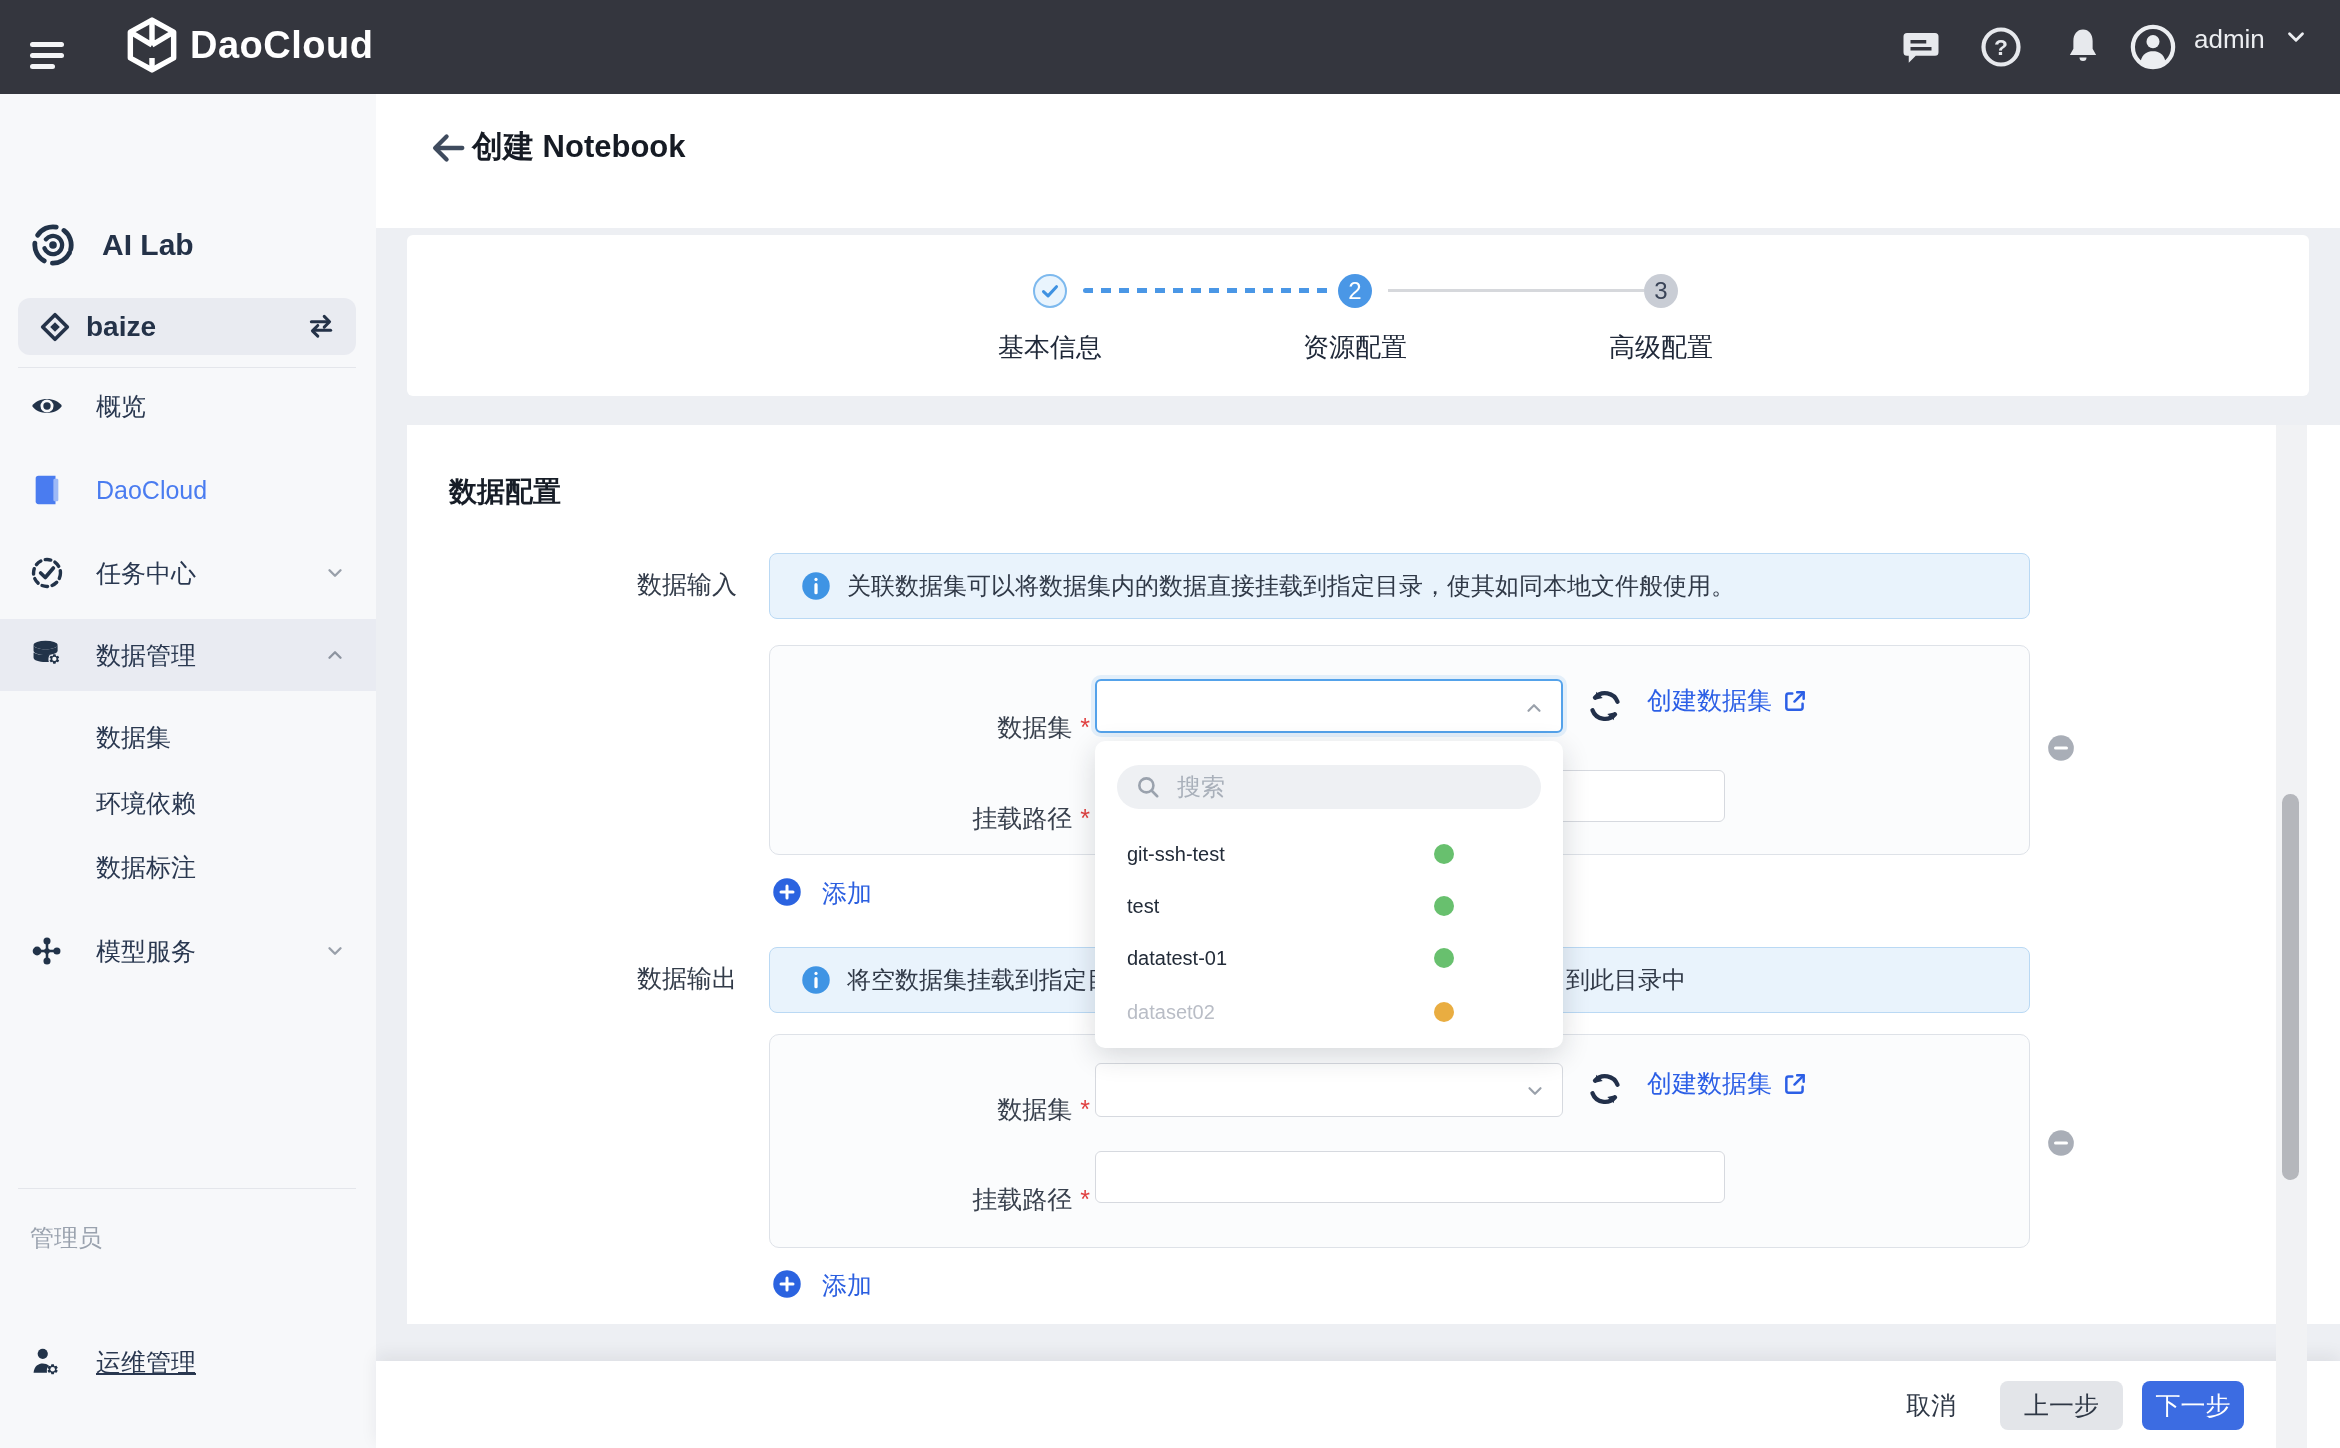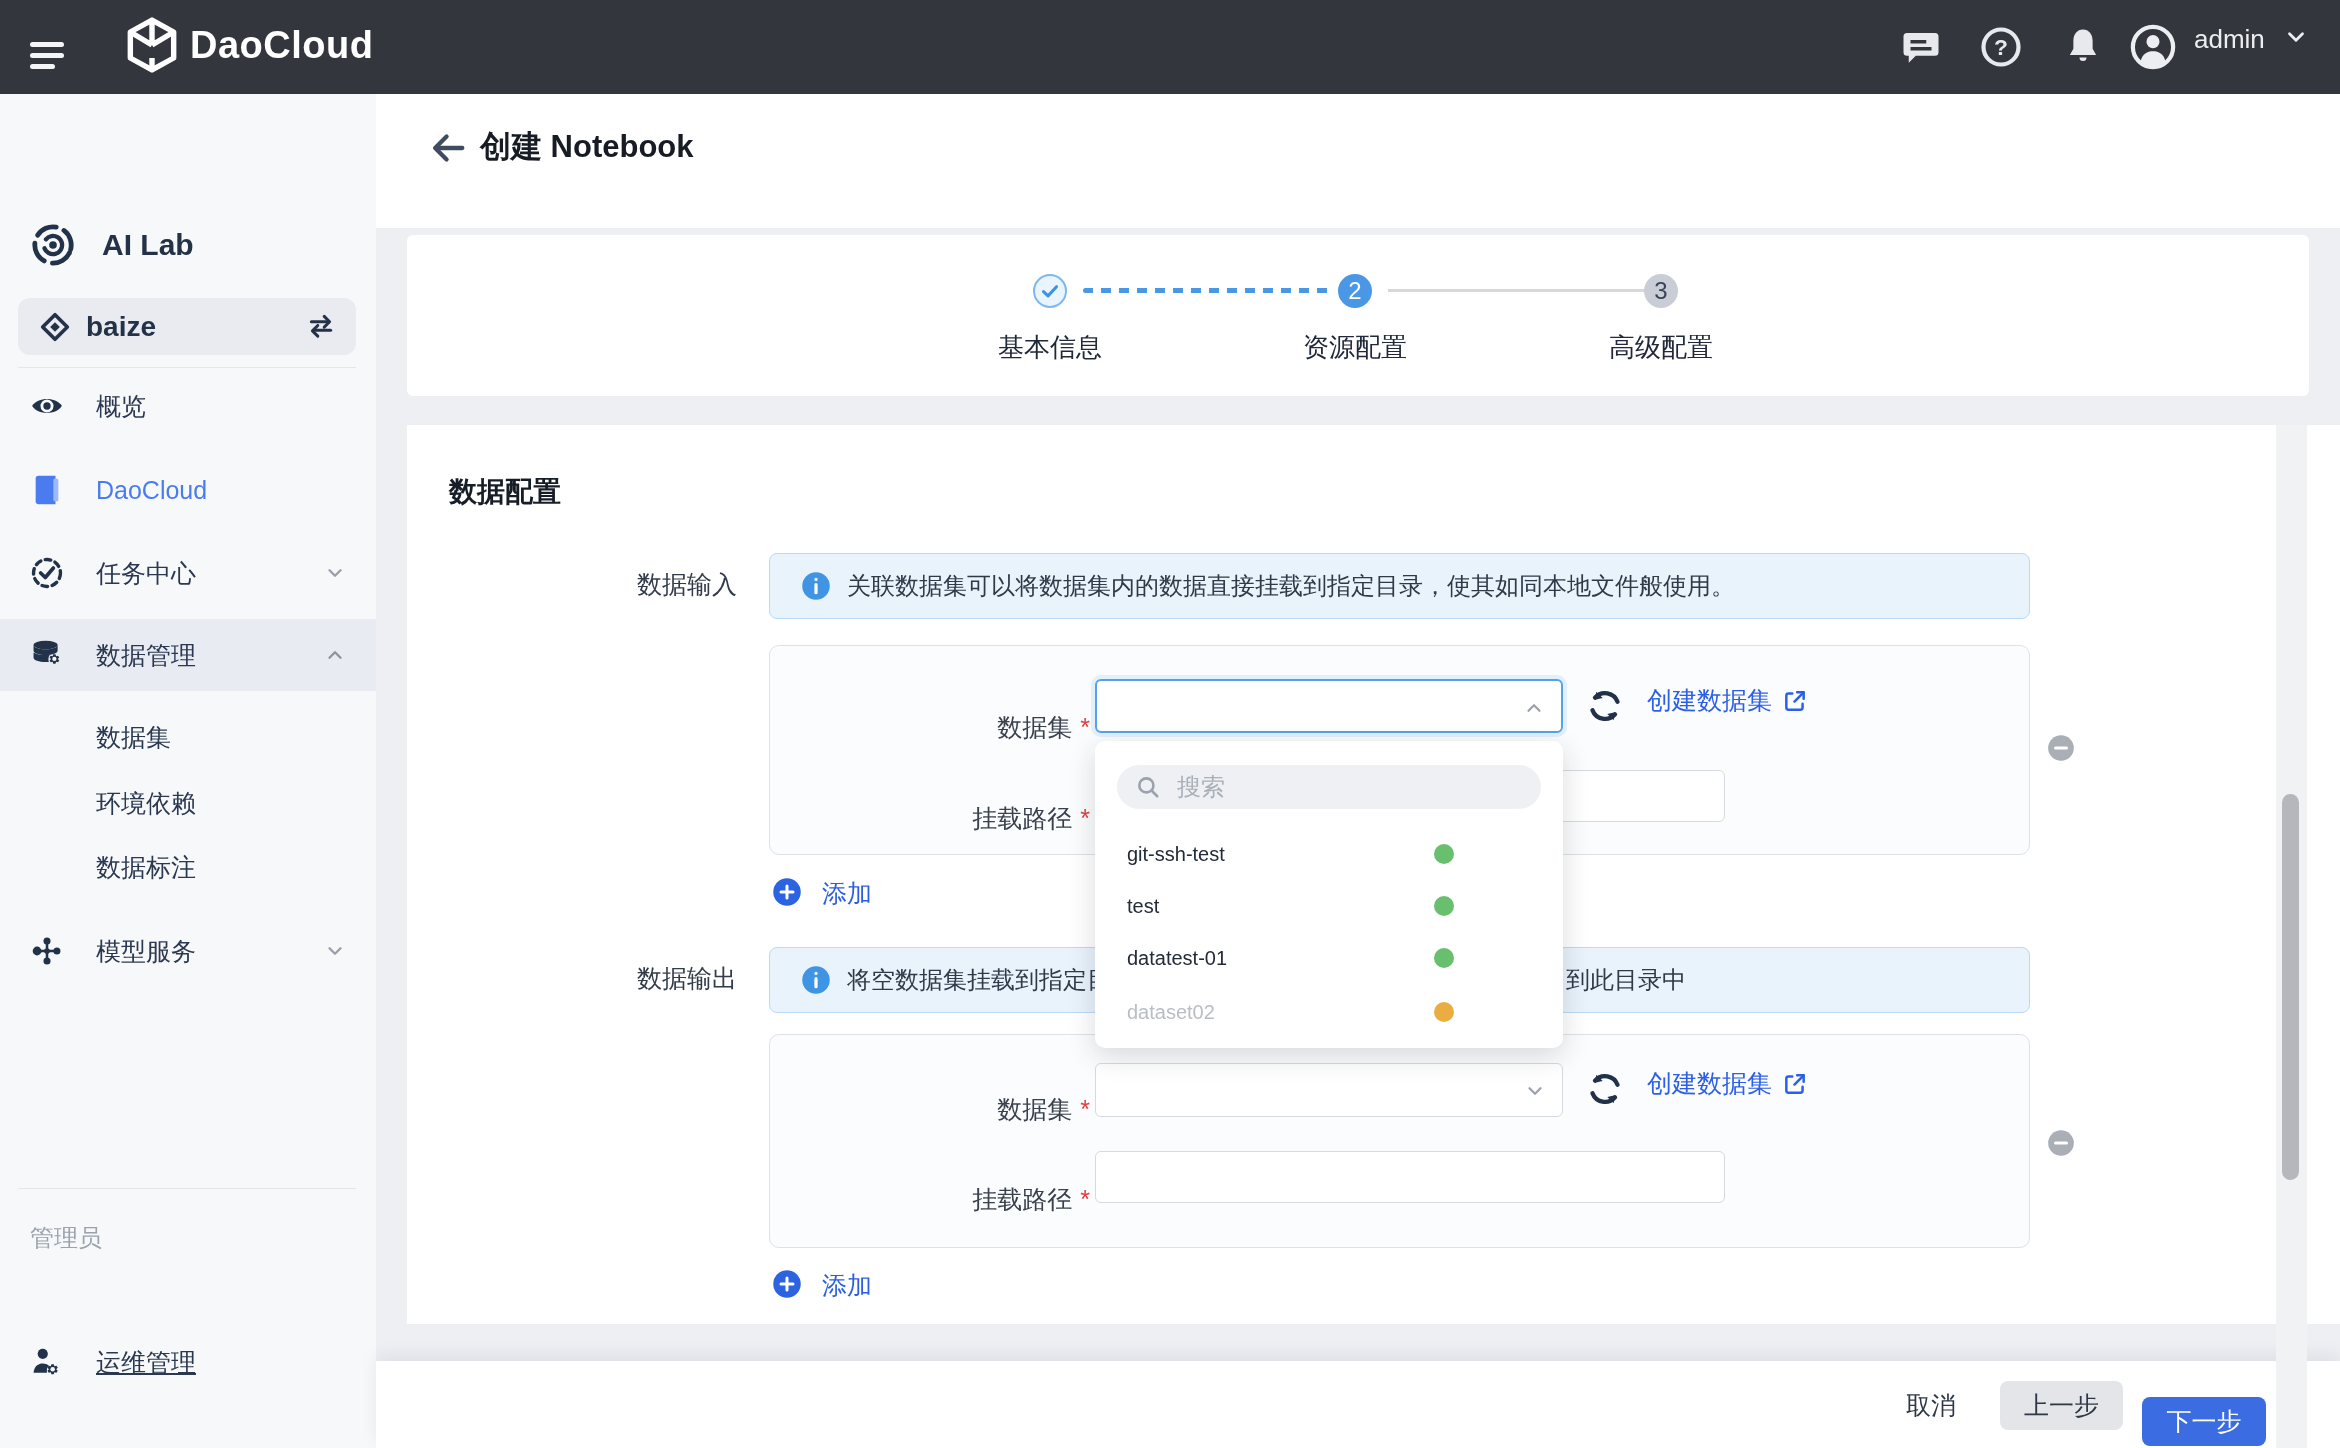--- a/index.html
+++ b/index.html
@@ -26,21 +26,21 @@
   .nav-row .ic{margin-left:30px;width:34px;height:34px;flex:0 0 auto;}
   .nav-row .lb{margin-left:32px;}
   .nav-row.sub .lb{margin-left:96px;}
   .nav-row .chev{position:absolute;right:30px;width:22px;height:22px;color:#99a0aa;}
   .nav-row.active-row{background:#e9ebf2;}
   .nav-row.blue{color:#4a7cf0;}
   .side-label{left:30px;font-size:24px;color:#9aa2ae;}
   
   .pagehead{left:376px;top:94px;width:1964px;height:134px;background:#ffffff;z-index:20;}
   .back-btn{left:52px;top:34px;width:40px;height:40px;color:#3f4b5e;cursor:pointer;}
-  .page-title{left:104px;top:32px;font-size:31px;font-weight:600;color:#161b24;}
+  .page-title{left:96px;top:32px;font-size:31px;font-weight:600;color:#161b24;}
   
   .stepper-card{left:407px;top:235px;width:1902px;height:161px;background:#ffffff;border-radius:6px;z-index:5;}
   .step-circle{top:39px;width:34px;height:34px;border-radius:50%;display:flex;align-items:center;justify-content:center;font-size:24px;}
   .step-done{background:#e9f4fd;border:2px solid #7db9ee;box-sizing:border-box;}
   .step-current{background:#4a97e6;color:#ffffff;}
   .step-upcoming{background:#c9cdd5;color:#3a4458;}
   .step-label{top:95px;width:240px;text-align:center;font-size:26px;color:#202939;}
   .conn-dashed{top:53px;height:5px;background:repeating-linear-gradient(90deg,#4a97e6 0 10px,transparent 10px 18px);border-radius:3px;}
   .conn-solid{top:54px;height:3px;background:#d6d8dc;}
   
@@ -457,19 +457,19 @@
     </div>
     <div class="abs dd-item disabled" style="top:245px;">
       <span class="nm">dataset02</span>
       <span class="dot pending"></span>
     </div>
   </div>
 
   <div class="abs footer">
     <div class="abs btn btn-text" style="left:1510px;top:20px;width:90px;">取消</div>
     <div class="abs btn btn-gray" style="left:1624px;top:20px;width:123px;">上一步</div>
-    <div class="abs btn btn-primary" style="left:1766px;top:36px;width:124px;">下一步</div>
+    <div class="abs btn btn-primary" style="left:1766px;top:20px;width:102px;">下一步</div>
   </div>
 
   <div class="abs sb-track"></div>
   <div class="abs sb-thumb"></div>
 
 </div>
 
 </body></html>

